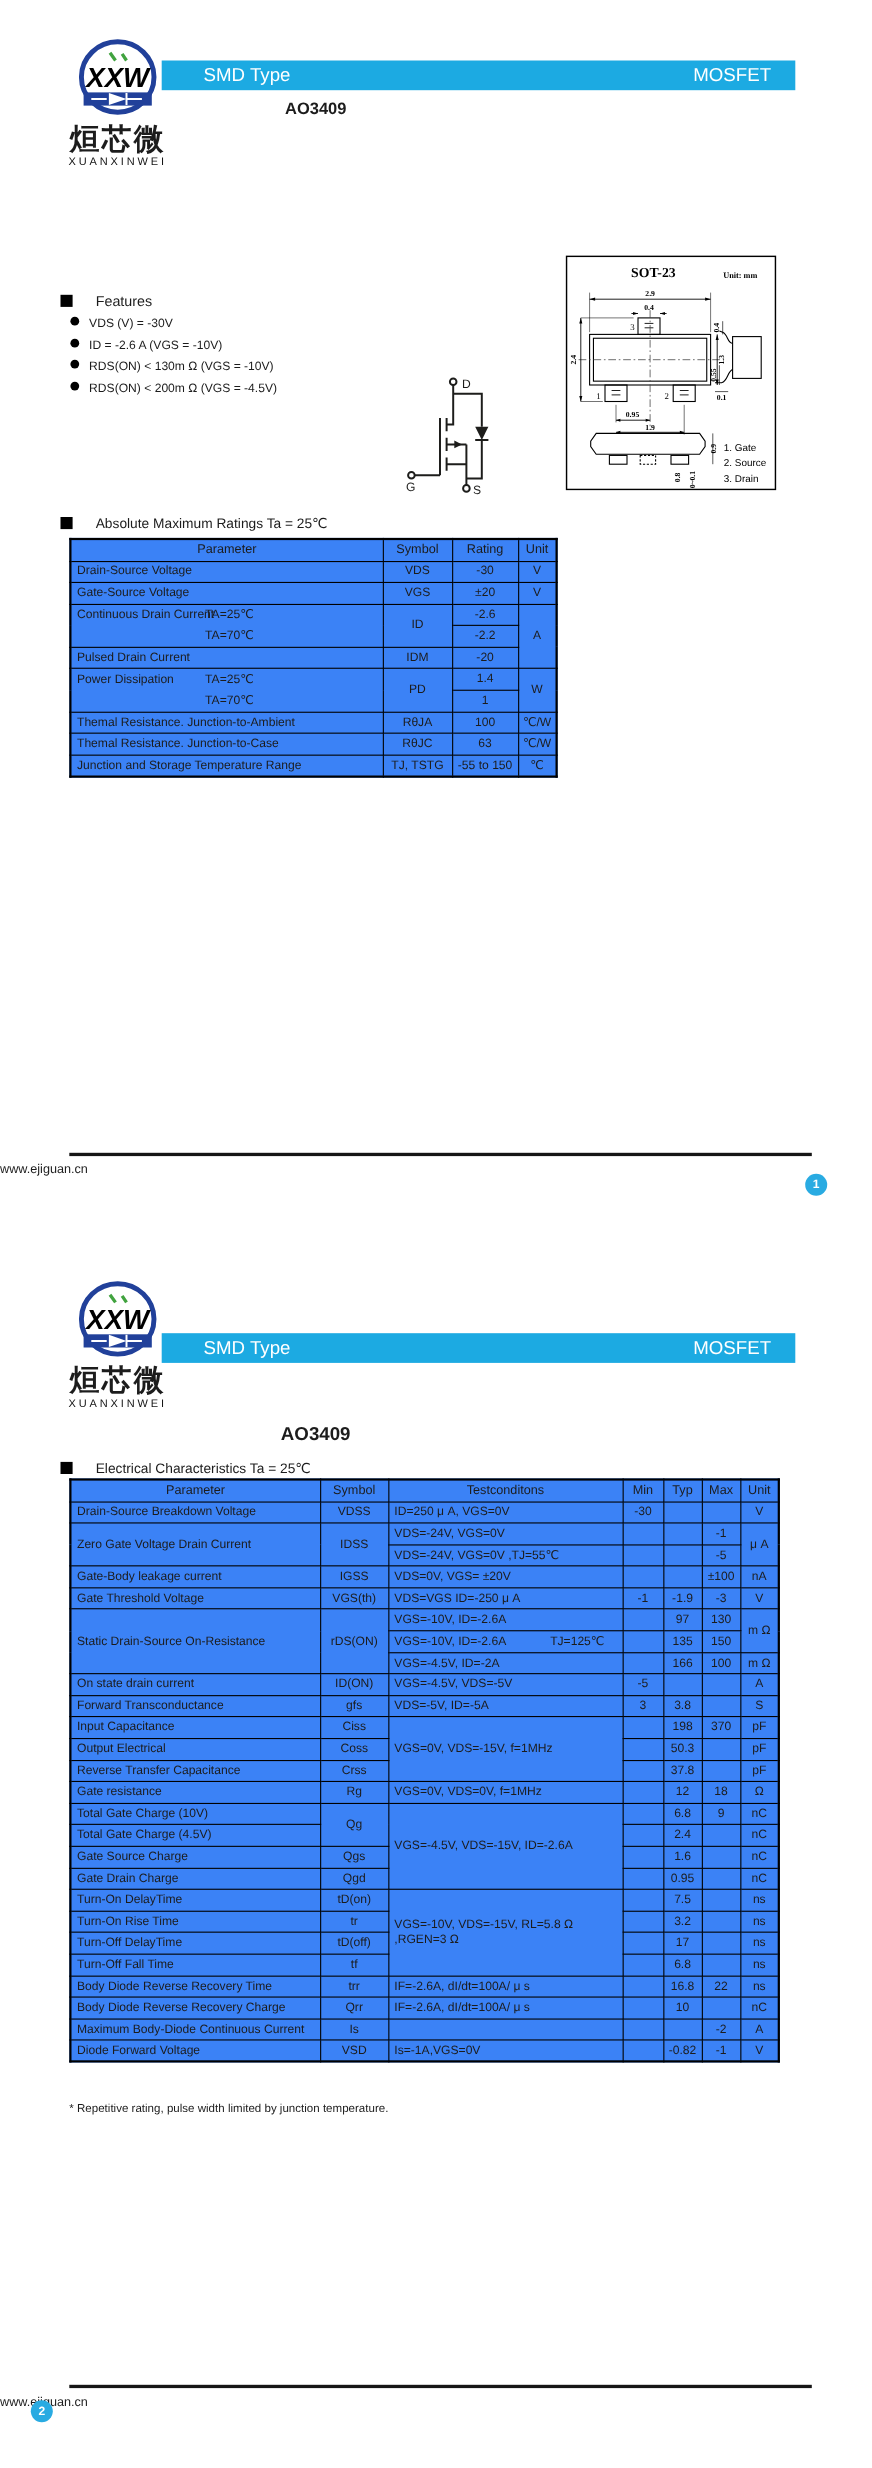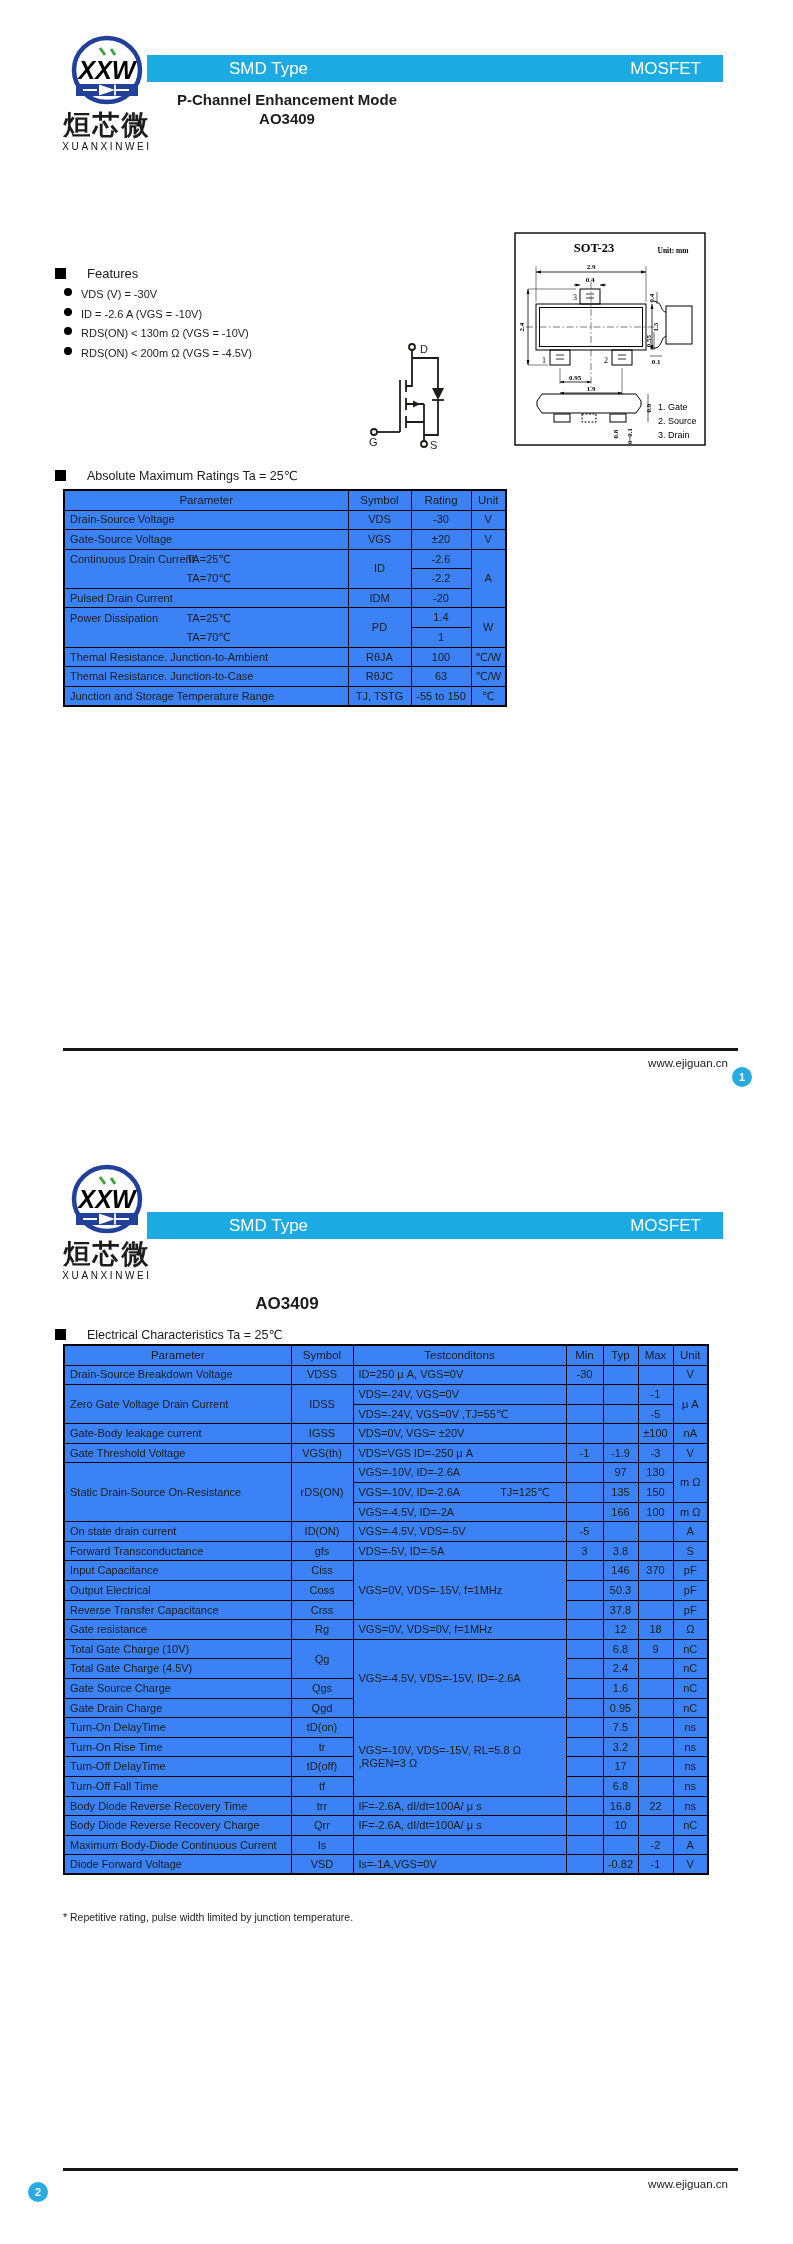--- a/index.html
+++ b/index.html
@@ -5,42 +5,42 @@
 *{margin:0;padding:0;box-sizing:border-box}
 body{width:793px;height:2244px;position:relative;background:#fff;color:#1c1c1c;
      font-family:"Liberation Sans","DejaVu Sans",sans-serif}
 .page{position:absolute;left:0;width:793px;height:1122px;background:#fff;overflow:hidden}
 #page1{top:0}#page2{top:1122px}
 .abs{position:absolute}
 .logo{width:110px;text-align:center}
 .brand-cn{font-size:27px;font-weight:bold;letter-spacing:2px;line-height:31px;white-space:nowrap}
 .brand-en{font-size:10px;letter-spacing:2.6px;white-space:nowrap;color:#111}
 .banner{width:576px;height:27px;background:#1caae2;color:#fff;display:flex;align-items:center;font-size:17px}
-.banner .bl{margin-left:82px}
+.banner .bl{margin-left:38px}
 .banner .br{margin-left:auto;margin-right:22px}
 .title{width:440px;text-align:center;font-weight:bold;font-size:15px;line-height:19px}
 .pn2{width:440px;text-align:center;font-weight:bold;font-size:17px}
 .sec{display:flex;align-items:center;gap:21px;font-size:13px}
 .sec.small{font-size:12.5px}
 .sq{width:11px;height:11px;background:#000;display:inline-block;flex:none}
 .features li{list-style:none;height:19.5px;display:flex;align-items:flex-start;gap:9px;font-size:11px}
 .dot{width:8px;height:8px;border-radius:50%;background:#000;display:inline-block;flex:none}
 table.dt{border-collapse:collapse;table-layout:fixed;border:2px solid #000;background:#3b82f6}
 .dt td{border:1px solid #000;font-size:11px;text-align:center;vertical-align:middle;
        padding:1px 2px;height:19.6px;line-height:1.15;overflow:hidden}
 .dt tr.th td{height:20px;font-size:11.5px}
 .dt td.pl{text-align:left;padding-left:5px}
 .relc{position:relative}
 .pname{position:absolute;left:5px;top:25%;transform:translateY(-50%);white-space:nowrap}
 .ca{position:absolute;left:43%;top:25%;transform:translateY(-50%);white-space:nowrap}
 .cb{position:absolute;left:43%;top:75%;transform:translateY(-50%);white-space:nowrap}
 .cflex{display:flex;justify-content:space-between;padding-right:14px}
 .note{font-size:10.5px}
 .rule{height:3px;background:#161616}
-.url{width:728px;text-align:right;font-size:11.5px}
+.url{width:728px;text-align:left;font-size:11.5px}
 .badge{width:20px;height:20px;border-radius:50%;background:#29abe2;color:#fff;font-size:11px;
        font-weight:bold;display:flex;align-items:center;justify-content:center}
 svg text{fill:#000}
 .dim{font-family:"Liberation Serif","DejaVu Serif",serif;font-size:7px;font-weight:bold}
 .pk-title{font-family:"Liberation Serif","DejaVu Serif",serif;font-size:12.5px;font-weight:bold}
 .pk-unit{font-family:"Liberation Serif","DejaVu Serif",serif;font-size:7.5px;font-weight:bold}
 .pnum{font-family:"Liberation Serif","DejaVu Serif",serif;font-size:8px}
 .pinlbl{font-size:9px}
 .lbl{font-size:11px;fill:#1d1d1b}
 </style>
@@ -63,21 +63,20 @@
     <div class="brand-cn">烜芯微</div>
     <div class="brand-en">XUANXINWEI</div>
   </div>
 
   <div class="banner abs" style="left:147px;top:55px">
     <span class="bl">SMD Type</span>
     <span class="br">MOSFET</span>
   </div>
 
   <div class="title abs" style="left:67px;top:90px">
-    <div>P-Channel Enhancement Mode</div>
     <div>AO3409</div>
   </div>
 
   <div class="sec abs" style="left:55px;top:266px">
     <span class="sq"></span>
     <span>Features</span>
   </div>
   <ul class="features abs" style="left:64px;top:288px">
     <li>
         <span class="dot"></span>
@@ -419,21 +418,21 @@
           <td>3</td>
           <td>3.8</td>
           <td></td>
           <td>S</td>
         </tr>
     <tr>
           <td class="pl">Input Capacitance</td>
           <td>Ciss</td>
           <td class="pl" rowspan="3">VGS=0V, VDS=-15V, f=1MHz</td>
           <td></td>
-          <td>146</td>
+          <td>198</td>
           <td>370</td>
           <td>pF</td>
         </tr>
     <tr>
           <td class="pl">Output Electrical</td>
           <td>Coss</td>
           <td></td>
           <td>50.3</td>
           <td></td>
           <td>pF</td>

